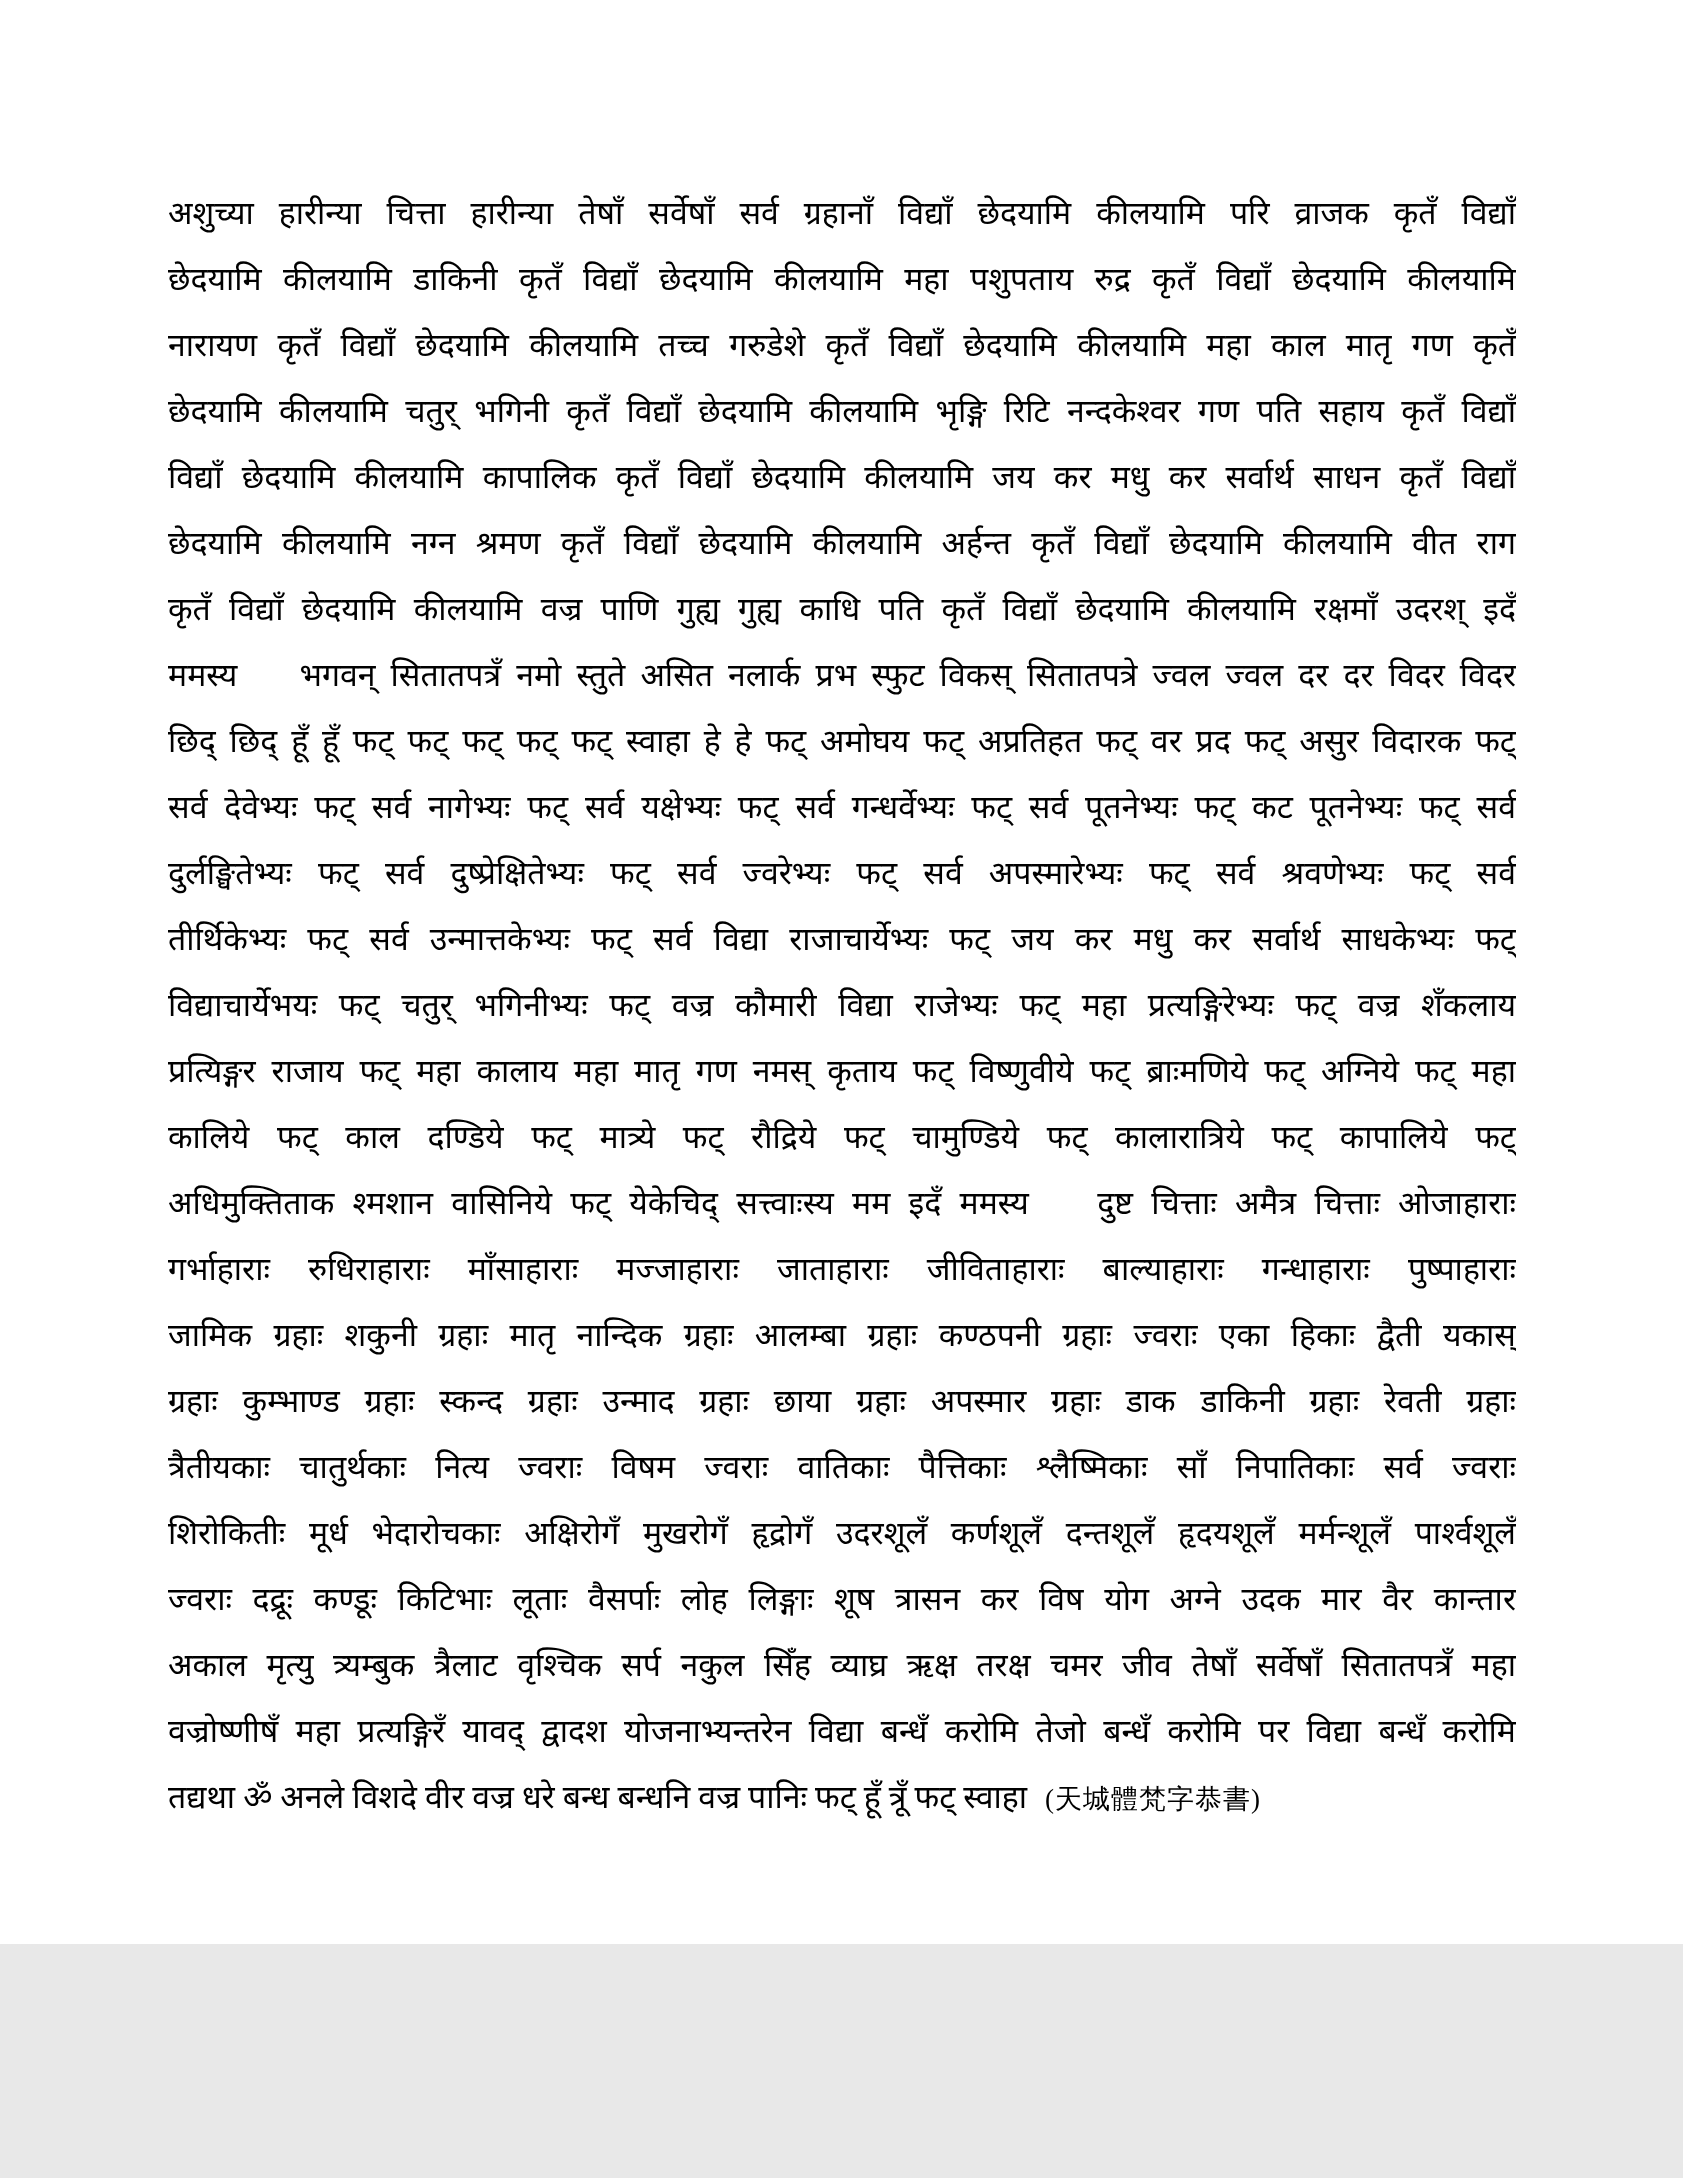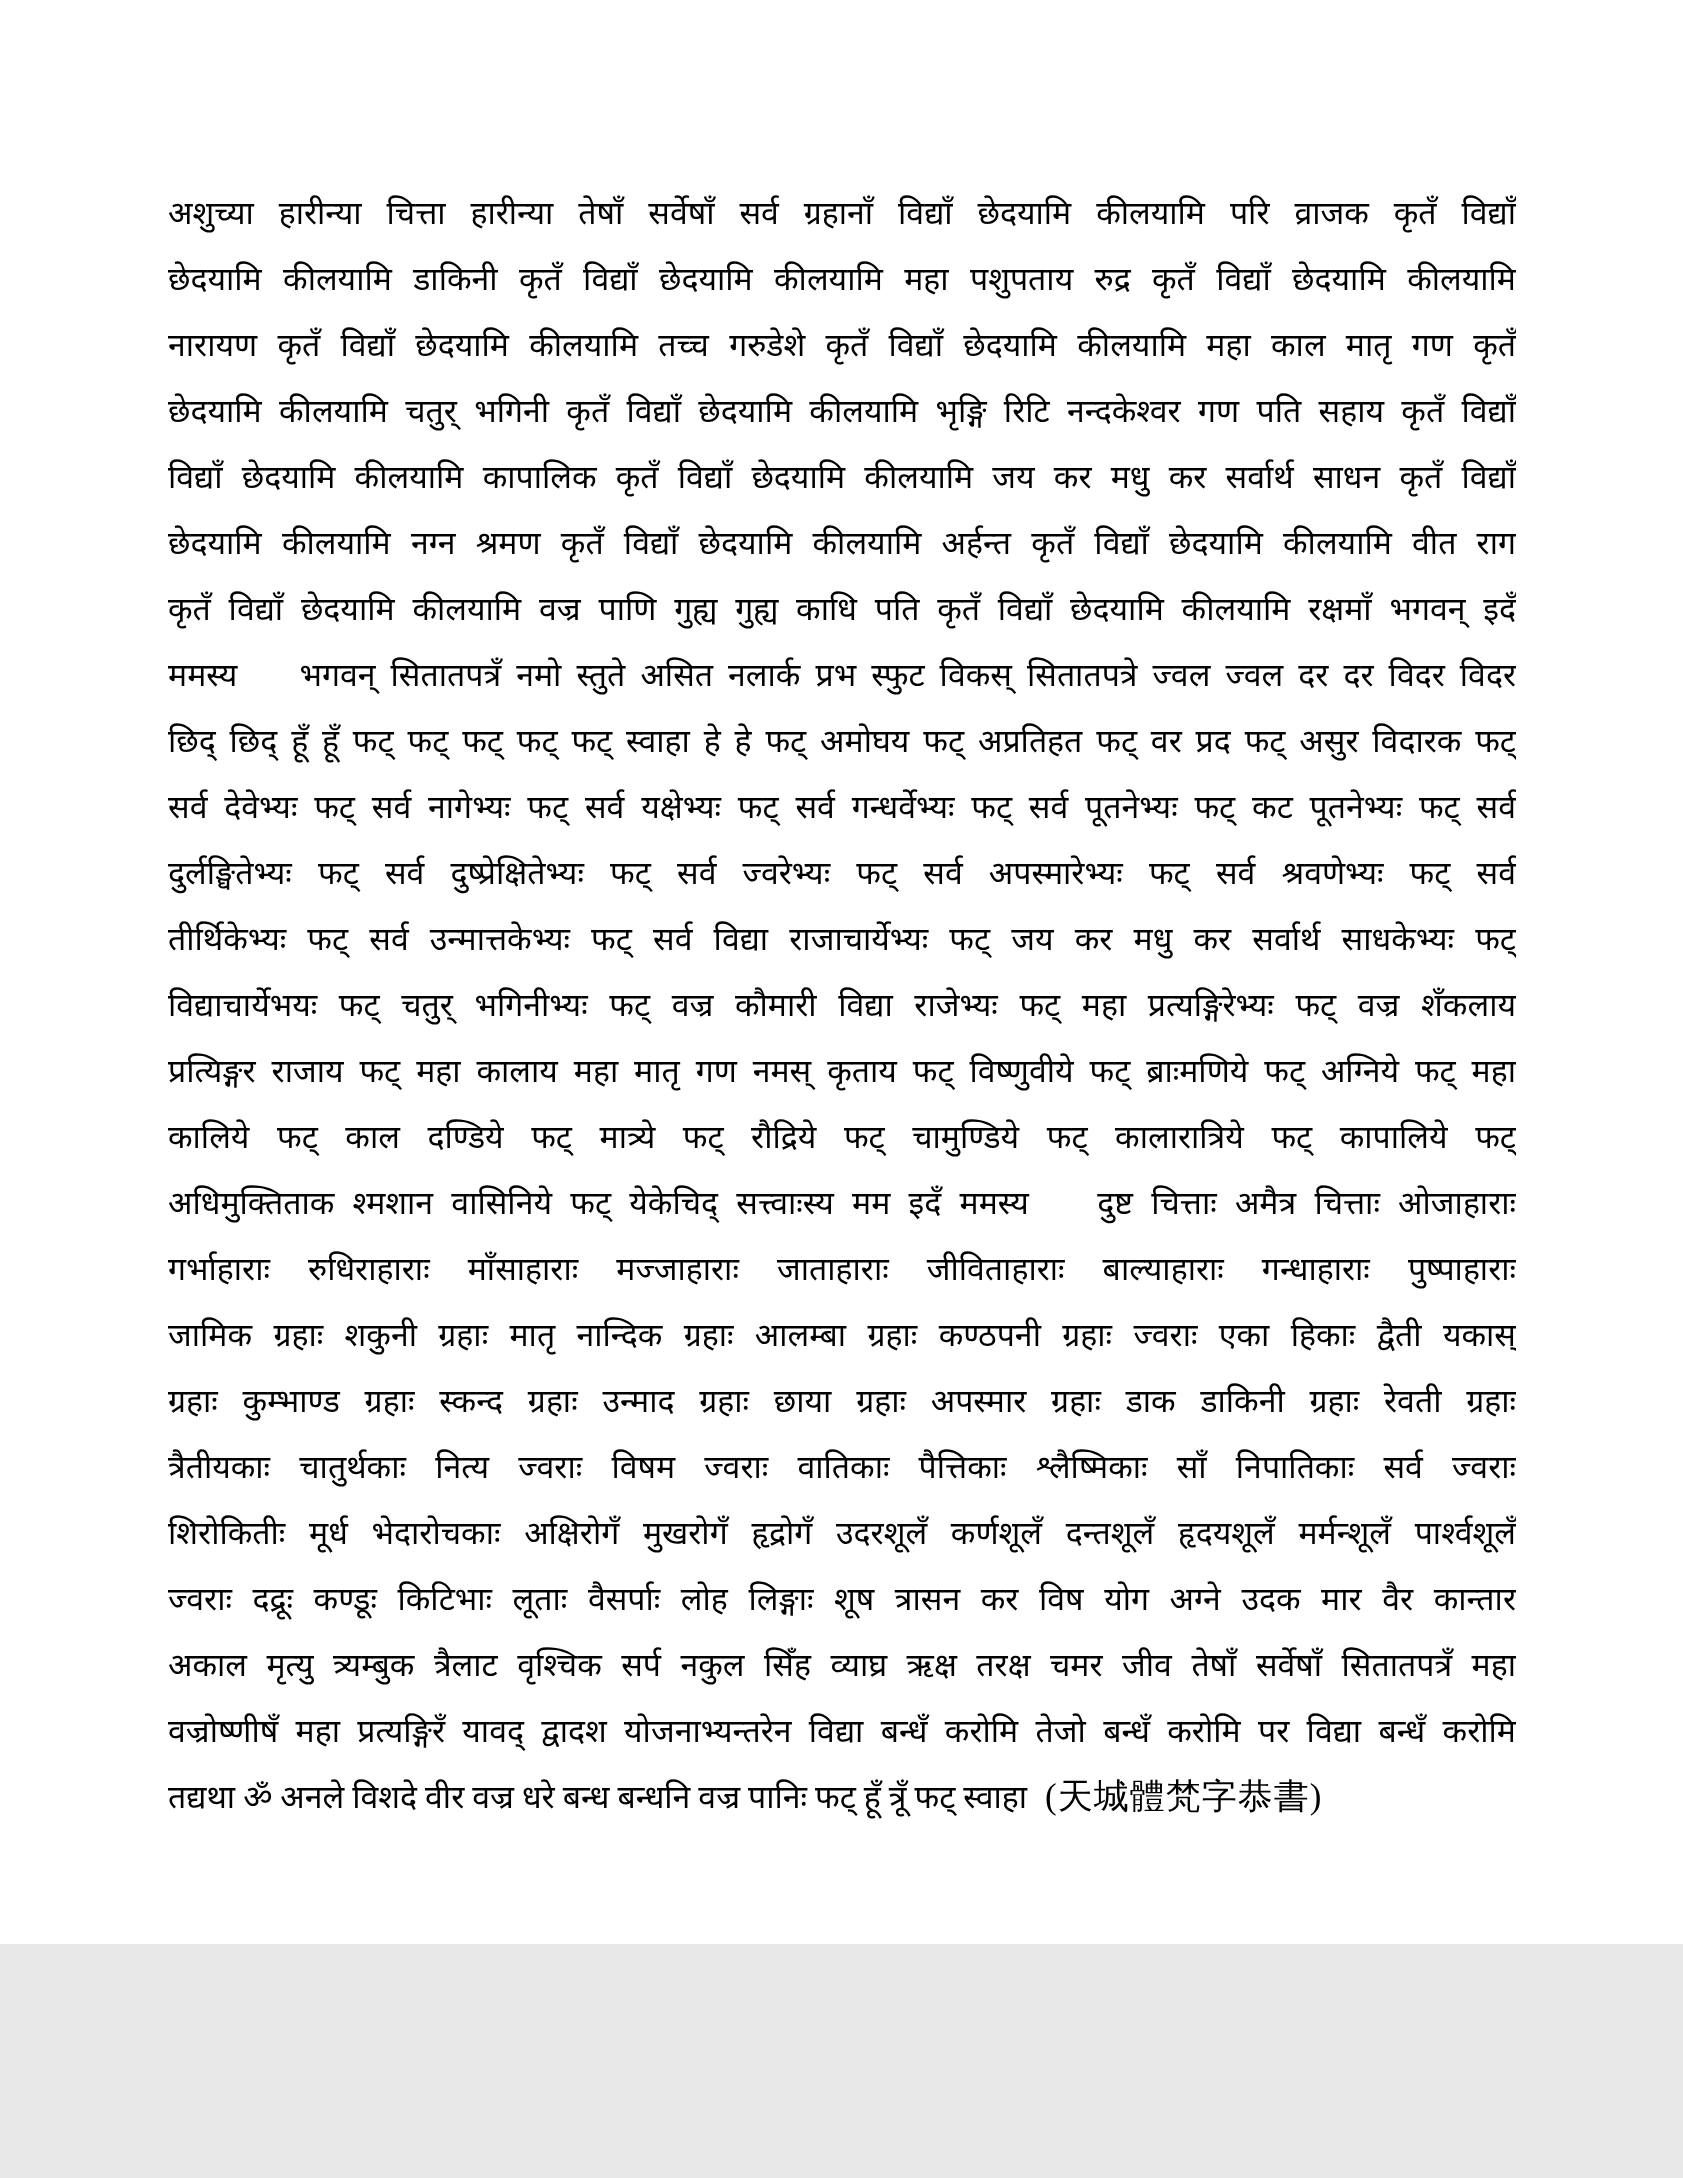--- a/index.html
+++ b/index.html
@@ -26,21 +26,21 @@
     overflow: hidden;
     text-align: justify;
     text-align-last: justify;
     white-space: normal;
   }
   .line.last {
     text-align: left;
     text-align-last: left;
   }
   .colophon {
-    font-size: 35px;
+    font-size: 27px;
     margin-left: 18px;
     letter-spacing: 1px;
   }
   .page-num {
     position: absolute;
     left: 0;
     right: 0;
     top: 2035px;
     text-align: center;
     font-size: 32px;
@@ -50,21 +50,21 @@
 <body>
 
 <div class="page">
   <div class="text-block">
     <div class="line">अशुच्या हारीन्या चित्ता हारीन्या तेषाँ सर्वेषाँ सर्व ग्रहानाँ विद्याँ छेदयामि कीलयामि परि व्राजक कृतँ विद्याँ</div>
     <div class="line">छेदयामि कीलयामि डाकिनी कृतँ विद्याँ छेदयामि कीलयामि महा पशुपताय रुद्र कृतँ विद्याँ छेदयामि कीलयामि</div>
     <div class="line">नारायण कृतँ विद्याँ छेदयामि कीलयामि तच्च गरुडेशे कृतँ विद्याँ छेदयामि कीलयामि महा काल मातृ गण कृतँ</div>
     <div class="line">छेदयामि कीलयामि चतुर् भगिनी कृतँ विद्याँ छेदयामि कीलयामि भृङ्गि रिटि नन्दकेश्वर गण पति सहाय कृतँ विद्याँ</div>
     <div class="line">विद्याँ छेदयामि कीलयामि कापालिक कृतँ विद्याँ छेदयामि कीलयामि जय कर मधु कर सर्वार्थ साधन कृतँ विद्याँ</div>
     <div class="line">छेदयामि कीलयामि नग्न श्रमण कृतँ विद्याँ छेदयामि कीलयामि अर्हन्त कृतँ विद्याँ छेदयामि कीलयामि वीत राग</div>
-    <div class="line">कृतँ विद्याँ छेदयामि कीलयामि वज्र पाणि गुह्य गुह्य काधि पति कृतँ विद्याँ छेदयामि कीलयामि रक्षमाँ भगवन् इदँ</div>
+    <div class="line">कृतँ विद्याँ छेदयामि कीलयामि वज्र पाणि गुह्य गुह्य काधि पति कृतँ विद्याँ छेदयामि कीलयामि रक्षमाँ उदरश् इदँ</div>
     <div class="line">ममस्य   भगवन् सितातपत्रँ नमो स्तुते असित नलार्क प्रभ स्फुट विकस् सितातपत्रे ज्वल ज्वल दर दर विदर विदर</div>
     <div class="line">छिद् छिद् हूँ हूँ फट् फट् फट् फट् फट् स्वाहा हे हे फट् अमोघय फट् अप्रतिहत फट् वर प्रद फट् असुर विदारक फट्</div>
     <div class="line">सर्व देवेभ्यः फट् सर्व नागेभ्यः फट् सर्व यक्षेभ्यः फट् सर्व गन्धर्वेभ्यः फट् सर्व पूतनेभ्यः फट् कट पूतनेभ्यः फट् सर्व</div>
     <div class="line">दुर्लङ्घितेभ्यः फट् सर्व दुष्प्रेक्षितेभ्यः फट् सर्व ज्वरेभ्यः फट् सर्व अपस्मारेभ्यः फट् सर्व श्रवणेभ्यः फट् सर्व</div>
     <div class="line">तीर्थिकेभ्यः फट् सर्व उन्मात्तकेभ्यः फट् सर्व विद्या राजाचार्येभ्यः फट् जय कर मधु कर सर्वार्थ साधकेभ्यः फट्</div>
     <div class="line">विद्याचार्येभयः फट् चतुर् भगिनीभ्यः फट् वज्र कौमारी विद्या राजेभ्यः फट् महा प्रत्यङ्गिरेभ्यः फट् वज्र शँकलाय</div>
     <div class="line">प्रत्यिङ्गर राजाय फट् महा कालाय महा मातृ गण नमस् कृताय फट् विष्णुवीये फट् ब्राःमणिये फट् अग्निये फट् महा</div>
     <div class="line">कालिये फट् काल दण्डिये फट् मात्र्ये फट् रौद्रिये फट् चामुण्डिये फट् कालारात्रिये फट् कापालिये फट्</div>
     <div class="line">अधिमुक्तिताक श्मशान वासिनिये फट् येकेचिद् सत्त्वाःस्य मम इदँ ममस्य   दुष्ट चित्ताः अमैत्र चित्ताः ओजाहाराः</div>
     <div class="line">गर्भाहाराः रुधिराहाराः माँसाहाराः मज्जाहाराः जाताहाराः जीविताहाराः बाल्याहाराः गन्धाहाराः पुष्पाहाराः</div>

